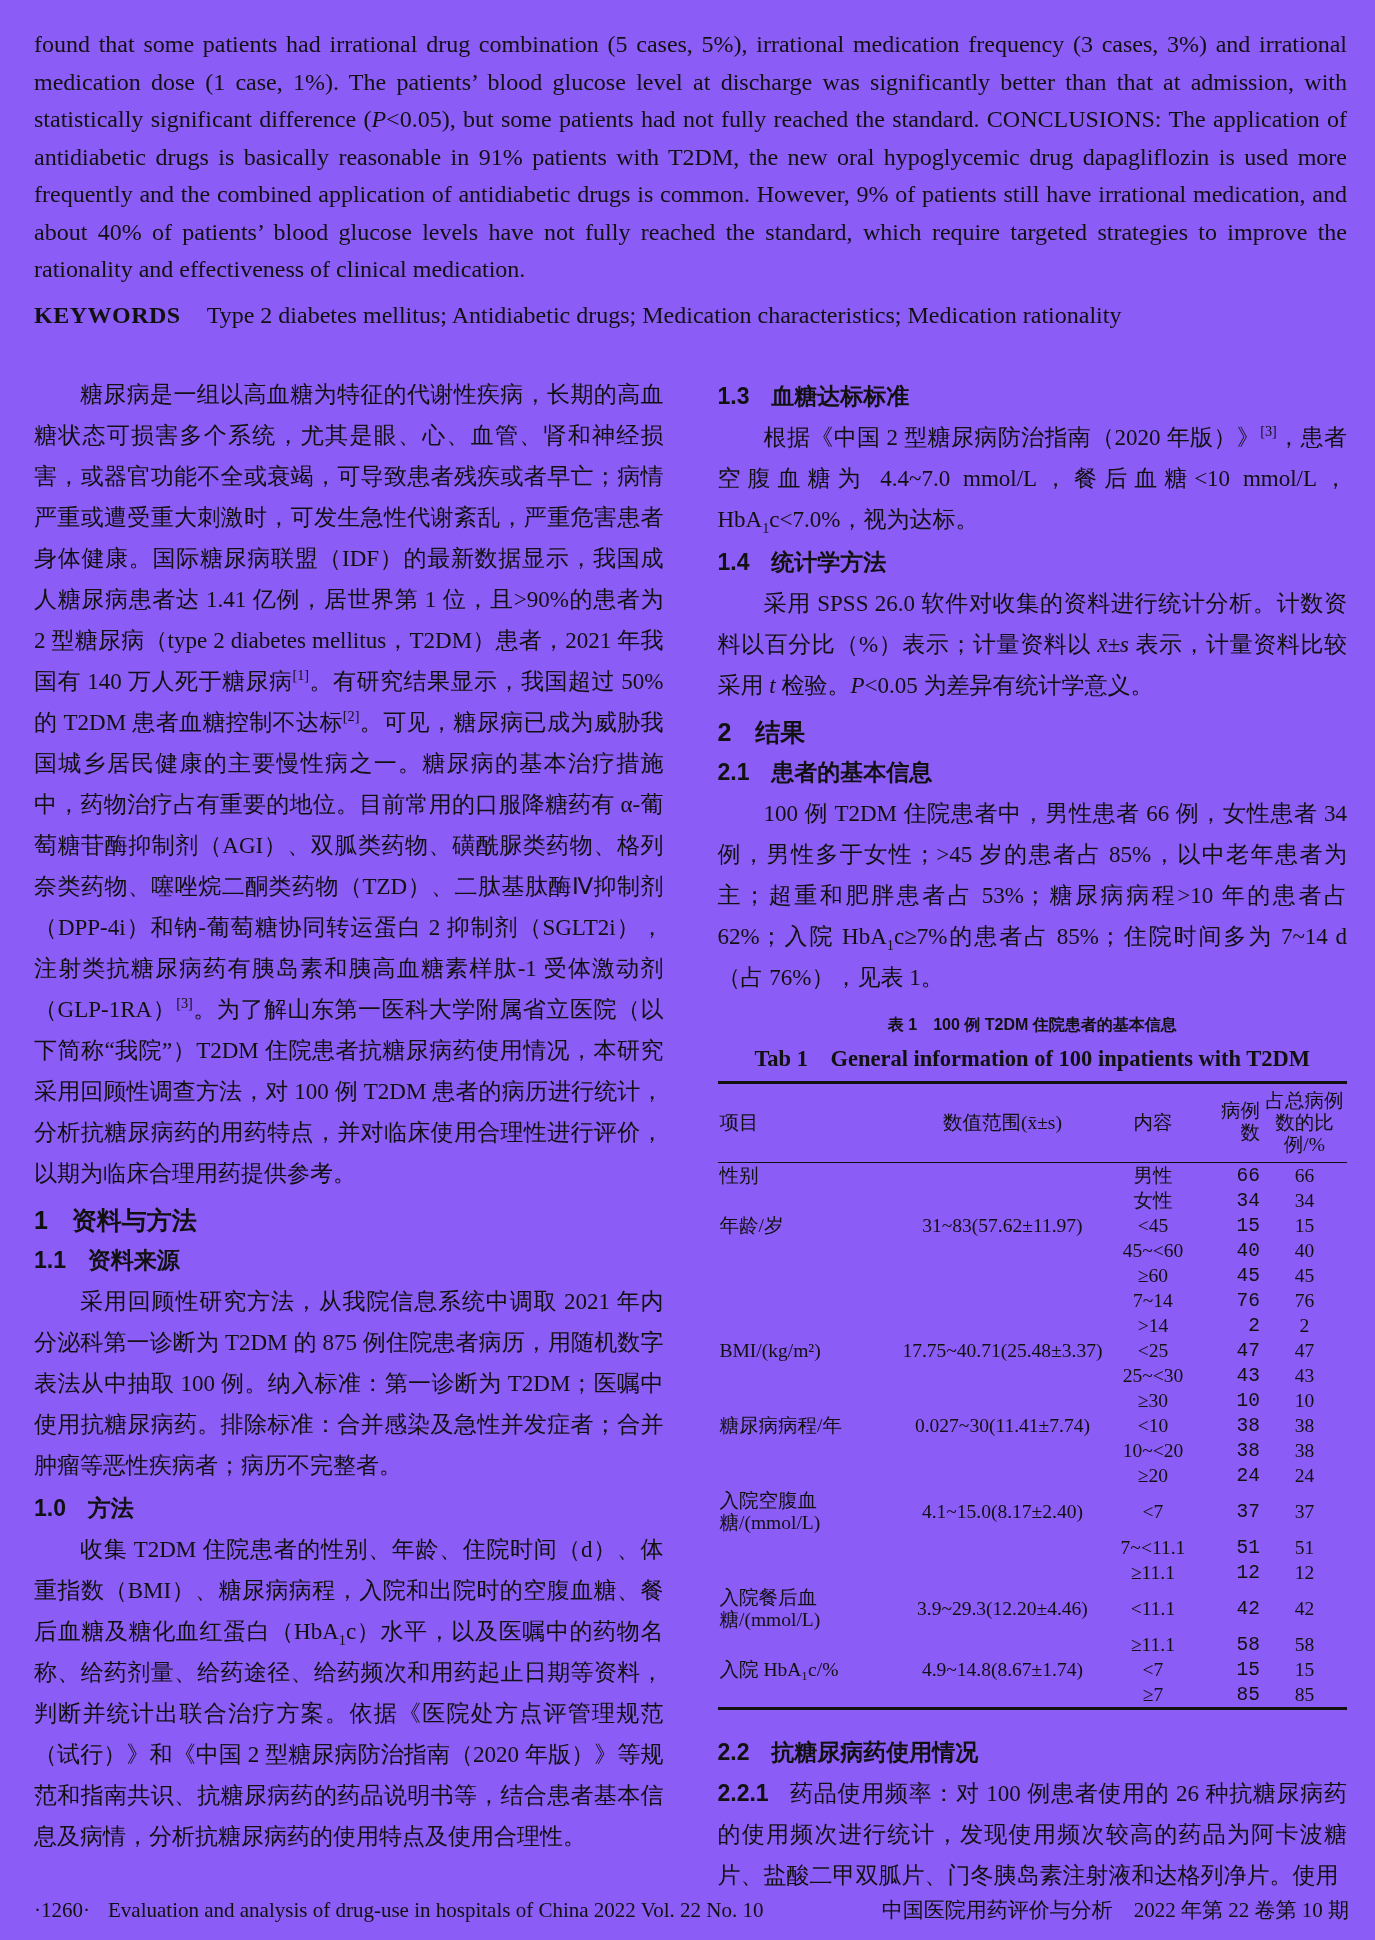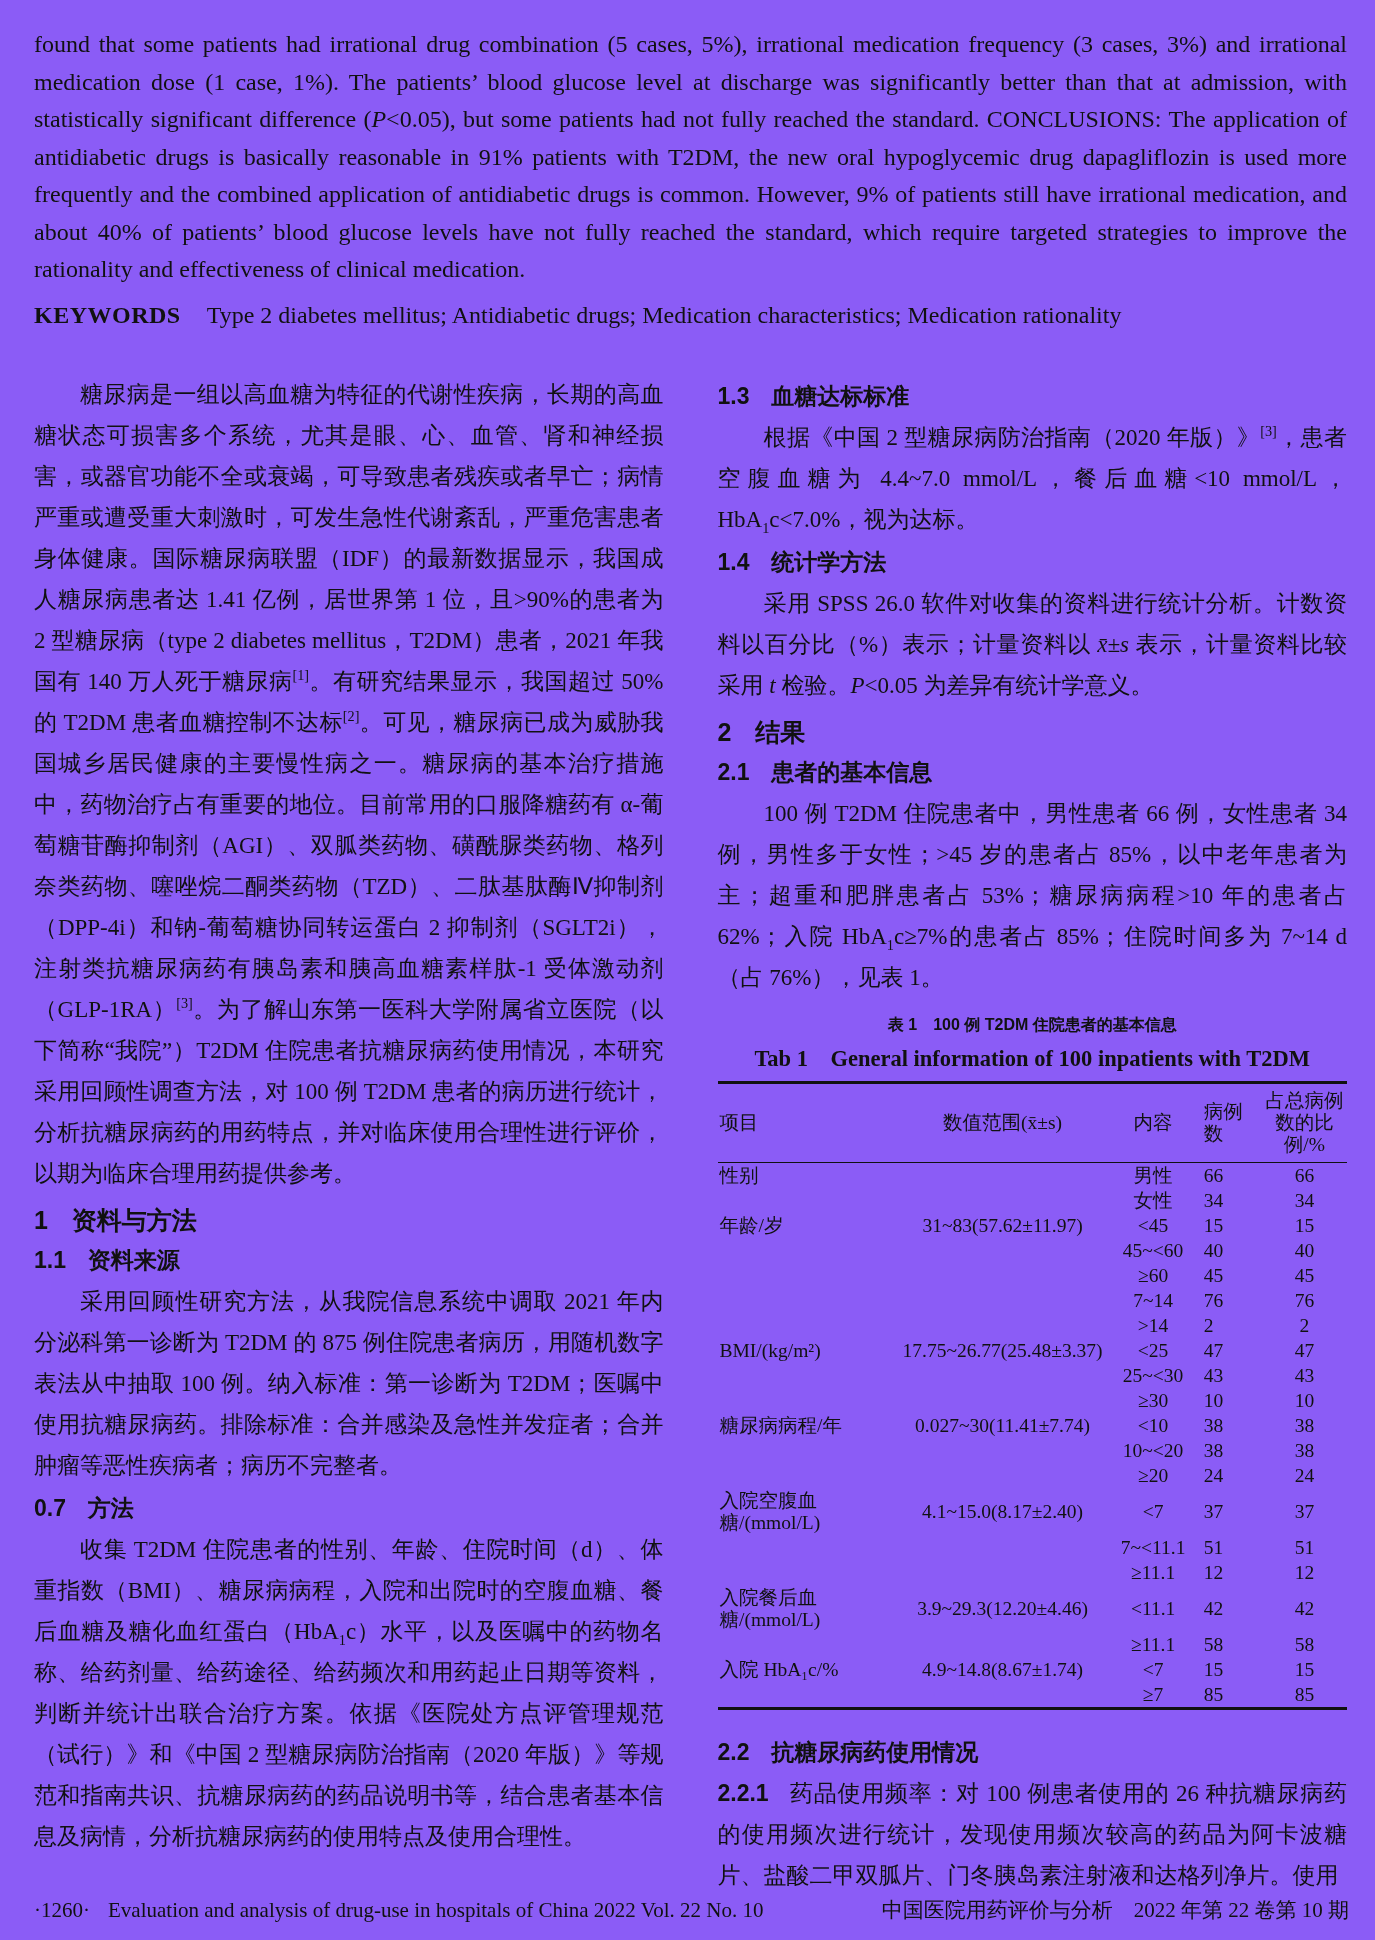--- a/index.html
+++ b/index.html
@@ -80,21 +80,21 @@
   table.t1 th{
     font-weight:normal;
     border-bottom:1.5px solid #111;
     padding:6px 2px;
     vertical-align:middle;
   }
   table.t1 td{padding:1.5px 2px;}
   table.t1 .c0{width:30%;text-align:left;}
   table.t1 .c1{width:30%;text-align:center;}
   table.t1 .c2{width:16%;text-align:center;}
-  table.t1 .c3{width:10%;text-align:left;}
+  table.t1 .c3{width:10%;text-align:right;font-family:Liberation Mono, monospace;}
   table.t1 .c4{width:14%;text-align:center;}
   
   .footer{
     position:absolute;
     left:34px;right:26px;bottom:16px;
     display:flex;
     align-items:center;
     font-size:21px;
     line-height:28px;
   }
@@ -114,21 +114,21 @@
 
     <div class="col">
       <p class="para"><span>糖尿病是一组以高血糖为特征的代谢性疾病，长期的高血糖状态可损害多个系统，尤其是眼、心、血管、肾和神经损害，或器官功能不全或衰竭，可导致患者残疾或者早亡；病情严重或遭受重大刺激时，可发生急性代谢紊乱，严重危害患者身体健康。国际糖尿病联盟（IDF）的最新数据显示，我国成人糖尿病患者达 1.41 亿例，居世界第 1 位，且&gt;90%的患者为 2 型糖尿病（type 2 diabetes mellitus，T2DM）患者，2021 年我国有 140 万人死于糖尿病</span><sup>[1]</sup><span>。有研究结果显示，我国超过 50%的 T2DM 患者血糖控制不达标</span><sup>[2]</sup><span>。可见，糖尿病已成为威胁我国城乡居民健康的主要慢性病之一。糖尿病的基本治疗措施中，药物治疗占有重要的地位。目前常用的口服降糖药有 α-葡萄糖苷酶抑制剂（AGI）、双胍类药物、磺酰脲类药物、格列奈类药物、噻唑烷二酮类药物（TZD）、二肽基肽酶Ⅳ抑制剂（DPP-4i）和钠-葡萄糖协同转运蛋白 2 抑制剂（SGLT2i），注射类抗糖尿病药有胰岛素和胰高血糖素样肽-1 受体激动剂（GLP-1RA）</span><sup>[3]</sup><span>。为了解山东第一医科大学附属省立医院（以下简称“我院”）T2DM 住院患者抗糖尿病药使用情况，本研究采用回顾性调查方法，对 100 例 T2DM 患者的病历进行统计，分析抗糖尿病药的用药特点，并对临床使用合理性进行评价，以期为临床合理用药提供参考。</span></p>
 
       <div class="h-l1"><span class="hnum">1</span><span>资料与方法</span></div>
 
       <div class="h-l2"><span class="hnum">1.1</span><span>资料来源</span></div>
 
       <p class="para">采用回顾性研究方法，从我院信息系统中调取 2021 年内分泌科第一诊断为 T2DM 的 875 例住院患者病历，用随机数字表法从中抽取 100 例。纳入标准：第一诊断为 T2DM；医嘱中使用抗糖尿病药。排除标准：合并感染及急性并发症者；合并肿瘤等恶性疾病者；病历不完整者。</p>
 
-      <div class="h-l2"><span class="hnum">0.7</span><span>方法</span></div>
+      <div class="h-l2"><span class="hnum">1.0</span><span>方法</span></div>
 
       <p class="para"><span>收集 T2DM 住院患者的性别、年龄、住院时间（d）、体重指数（BMI）、糖尿病病程，入院和出院时的空腹血糖、餐后血糖及糖化血红蛋白（HbA</span><sub>1</sub><span>c）水平，以及医嘱中的药物名称、给药剂量、给药途径、给药频次和用药起止日期等资料，判断并统计出联合治疗方案。依据《医院处方点评管理规范（试行）》和《中国 2 型糖尿病防治指南（2020 年版）》等规范和指南共识、抗糖尿病药的药品说明书等，结合患者基本信息及病情，分析抗糖尿病药的使用特点及使用合理性。</span></p>
     </div>
 
     <div class="col">
       <div class="h-l2"><span class="hnum">1.3</span><span>血糖达标标准</span></div>
 
       <p class="para"><span>根据《中国 2 型糖尿病防治指南（2020 年版）》</span><sup>[3]</sup><span>，患者空腹血糖为 4.4~7.0 mmol/L，餐后血糖&lt;10 mmol/L，HbA</span><sub>1</sub><span>c&lt;7.0%，视为达标。</span></p>
 
       <div class="h-l2"><span class="hnum">1.4</span><span>统计学方法</span></div>
@@ -199,21 +199,21 @@
             </tr>
             <tr>
               <td class="c0"></td>
               <td class="c1"></td>
               <td class="c2">&gt;14</td>
               <td class="c3">2</td>
               <td class="c4">2</td>
             </tr>
             <tr>
               <td class="c0">BMI/(kg/m²)</td>
-              <td class="c1">17.75~26.77(25.48±3.37)</td>
+              <td class="c1">17.75~40.71(25.48±3.37)</td>
               <td class="c2">&lt;25</td>
               <td class="c3">47</td>
               <td class="c4">47</td>
             </tr>
             <tr>
               <td class="c0"></td>
               <td class="c1"></td>
               <td class="c2">25~&lt;30</td>
               <td class="c3">43</td>
               <td class="c4">43</td>

